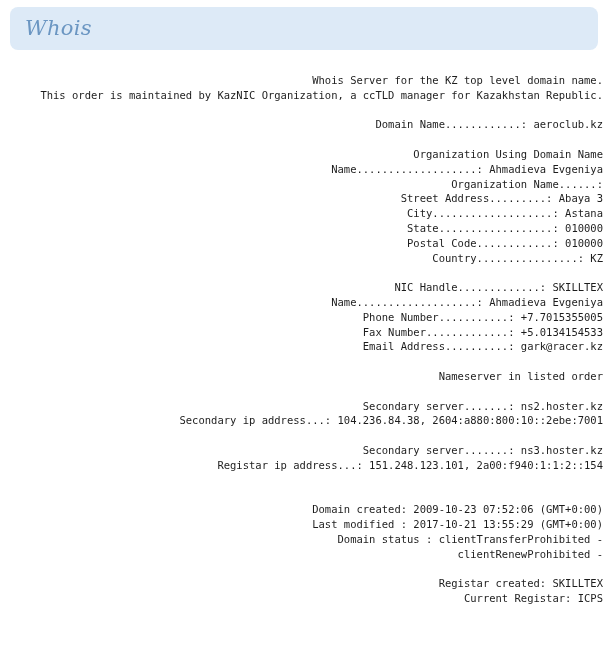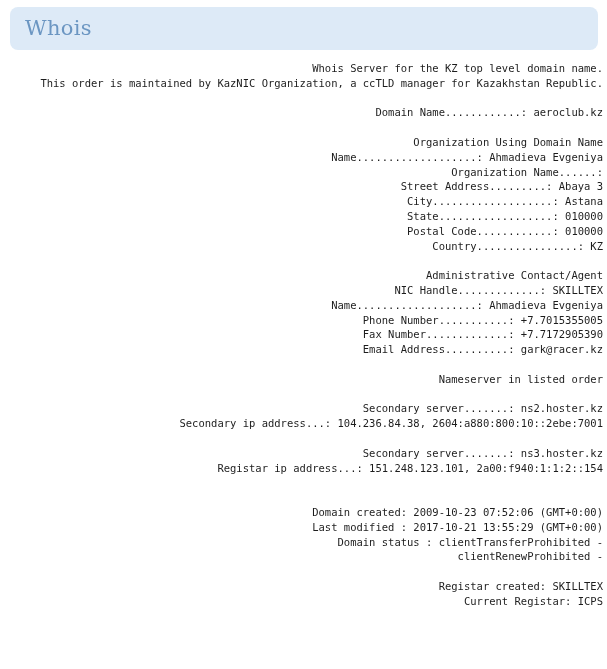--- a/index.html
+++ b/index.html
@@ -7,26 +7,27 @@
     padding: 0;
     background: var(--page-bg, #ffffff);
   }
   body {
     width: 607px;
     height: 669px;
     overflow: hidden;
     font-family: "DejaVu Sans Mono", "Liberation Mono", monospace;
   }
   .header-banner {
-    margin: 7px 9px 0 10px;
+    margin: 7px 9px 12px 10px;
     height: 43px;
     background: var(--header-bg, #ddeaf7);
     border-radius: 8px;
     display: flex;
     align-items: center;
+    font-style: italic;
   }
   .page-title {
     margin: 0 0 2px 15px;
     font-family: "DejaVu Serif", "Liberation Serif", serif;
     font-weight: normal;
     font-size: 21px;
     letter-spacing: 0.3px;
     color: var(--title-color, #6b96c2);
   }
   .whois-output {
@@ -73,25 +74,24 @@
         <div class="line">Name...................: Ahmadieva Evgeniya</div>
         <div class="line">Organization Name......:</div>
         <div class="line">Street Address.........: Abaya 3</div>
         <div class="line">City...................: Astana</div>
         <div class="line">State..................: 010000</div>
         <div class="line">Postal Code............: 010000</div>
         <div class="line">Country................: KZ</div>
       </div>
 
     <div class="whois-section">
-        <div class="line">Administrative Contact/Agent</div>
         <div class="line">NIC Handle.............: SKILLTEX</div>
         <div class="line">Name...................: Ahmadieva Evgeniya</div>
         <div class="line">Phone Number...........: +7.7015355005</div>
-        <div class="line">Fax Number.............: +7.7172905390</div>
+        <div class="line">Fax Number.............: +5.0134154533</div>
         <div class="line">Email Address..........: gark@racer.kz</div>
       </div>
 
     <div class="whois-section">
         <div class="line">Nameserver in listed order</div>
       </div>
 
 
     <div class="whois-section">
         <div class="line">Secondary server.......: ns2.hoster.kz</div>

